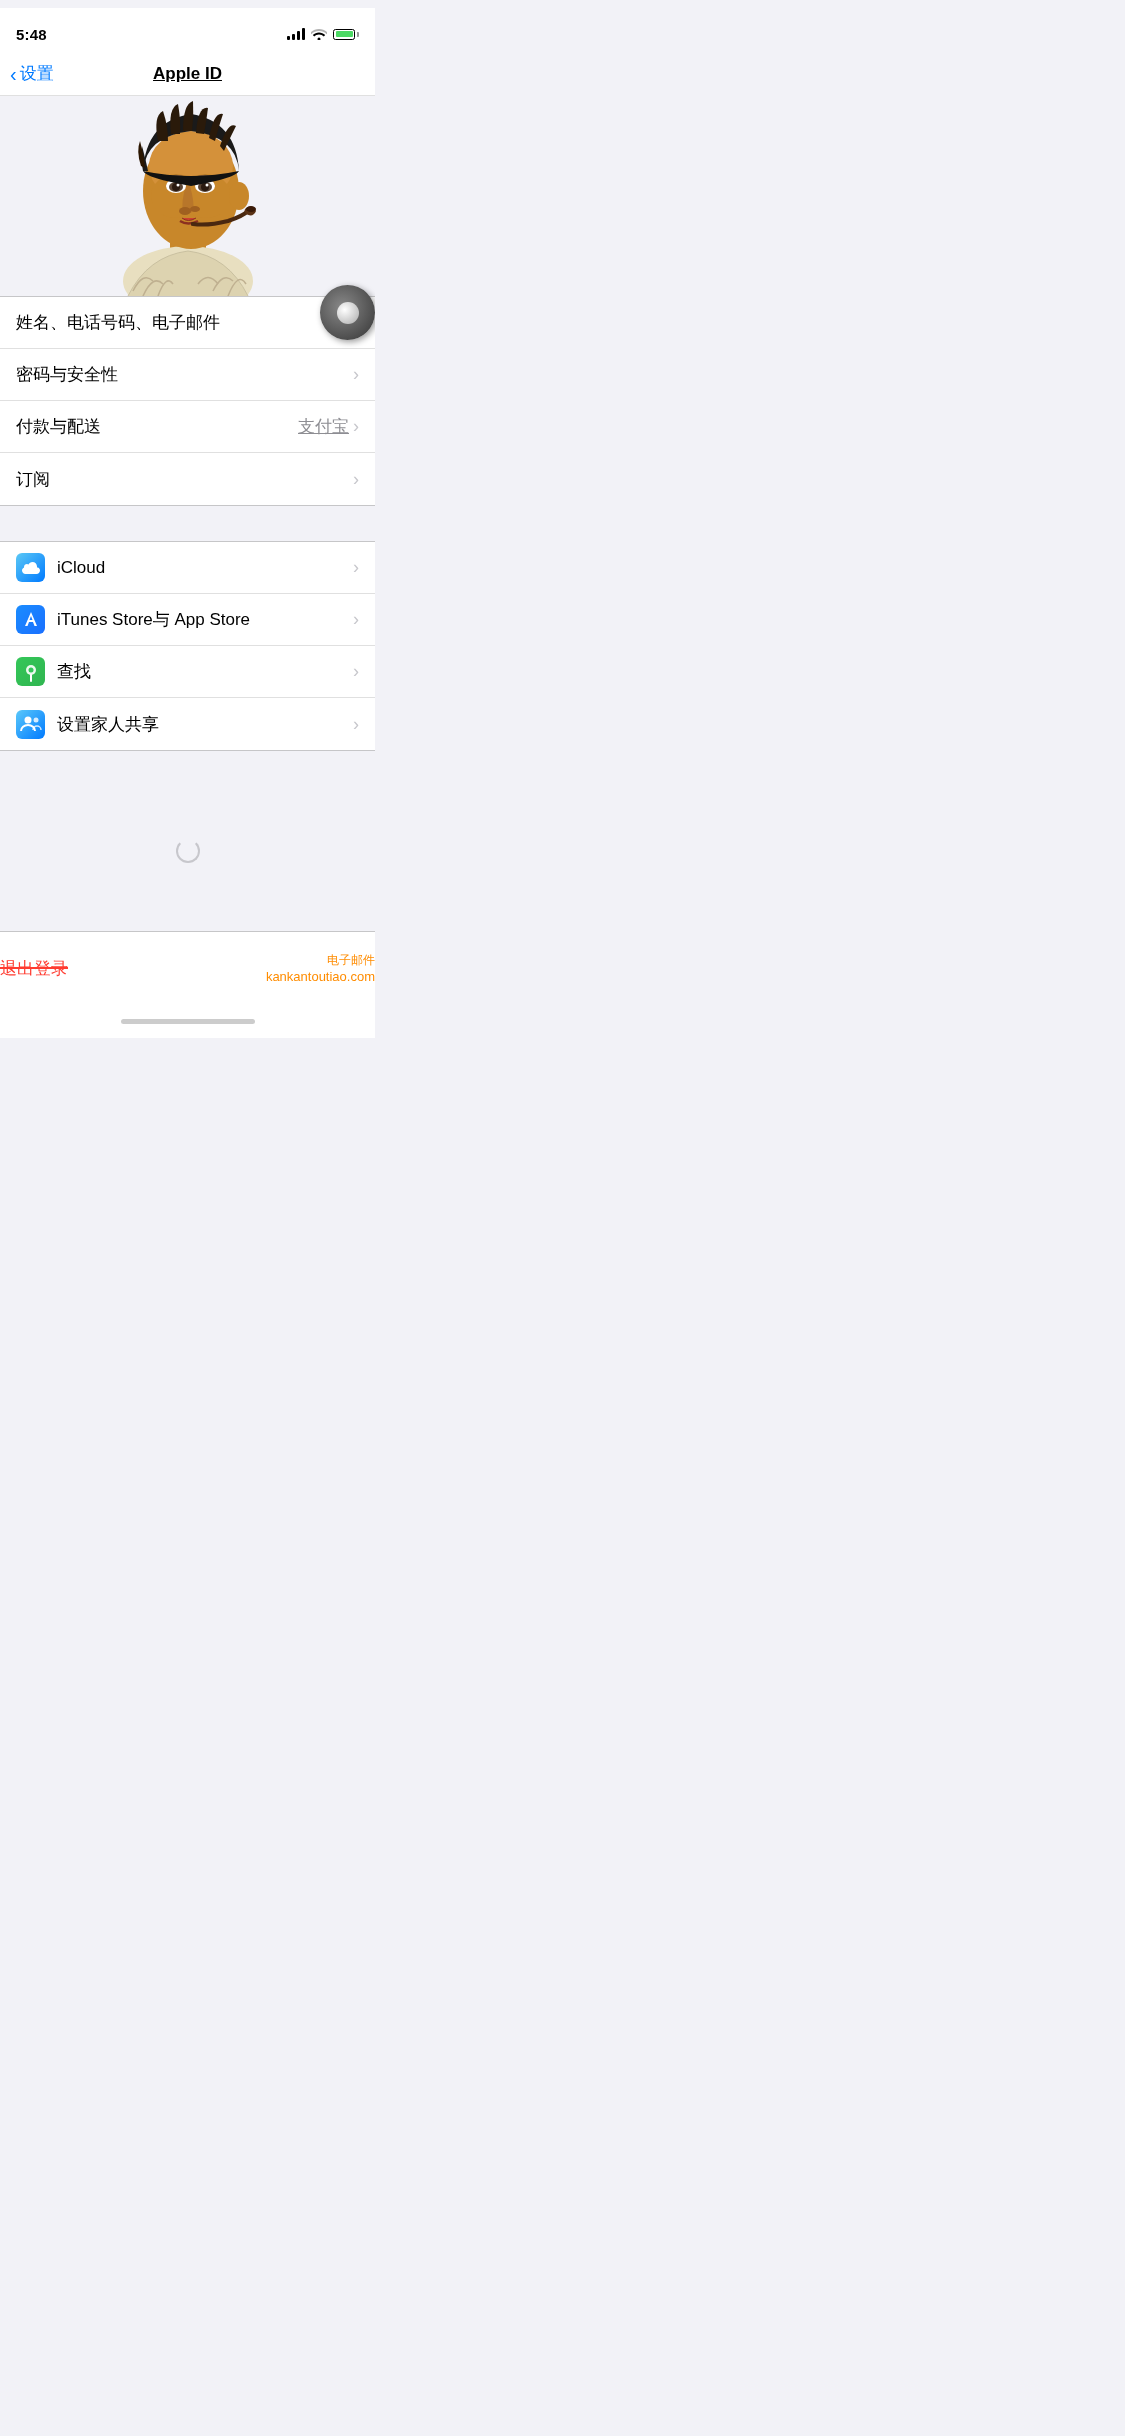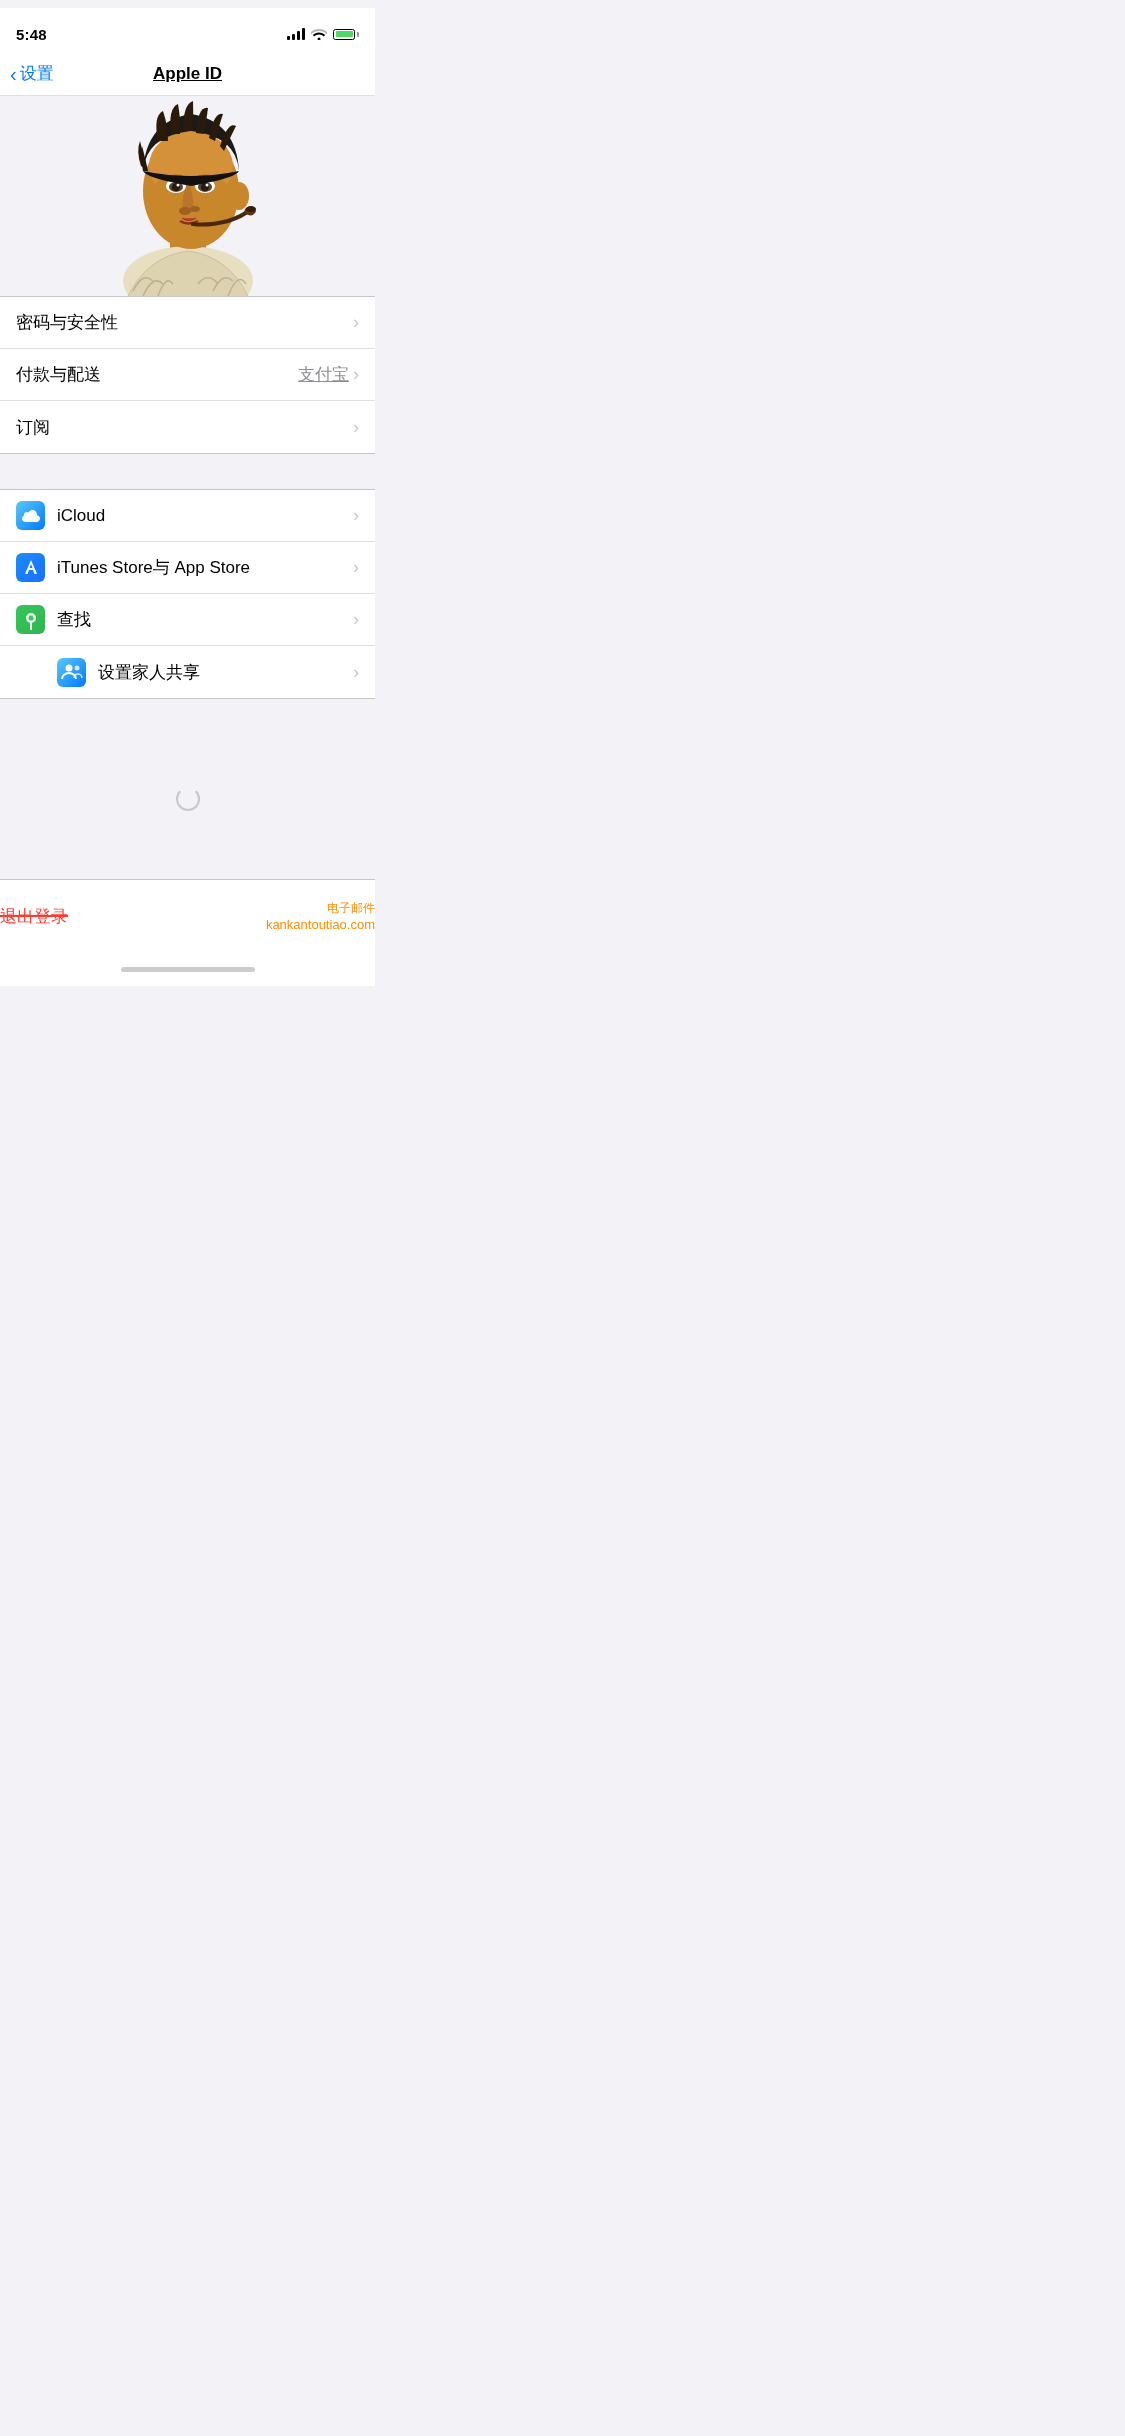--- a/index.html
+++ b/index.html
@@ -426,20 +426,31 @@
 
     <path d="M148,112 Q155,108 158,115 Q155,122 148,118 Q145,115 148,112z" fill="#5a3215"></path>
     <ellipse cx="153" cy="113" rx="5" ry="3" fill="#3a1a08"></ellipse>
 
     <path d="M93,128 Q94,128 95,128" fill="none" stroke="#4a2810" stroke-width="3"></path>
   </svg>
 </div>
 
 <div class="section section-first">
 
+  <div class="list-item" style="position:relative; min-height:52px;">
+    <div class="list-item-left">
+      <span class="list-item-text">姓名、电话号码、电子邮件</span>
+    </div>
+    <div class="list-item-right">
+
+      <div class="scrollbar-circle">
+        <div class="scrollbar-inner"></div>
+      </div>
+    </div>
+  </div>
 
   <div class="list-item" style="min-height:52px;">
     <div class="list-item-left">
       <span class="list-item-text">密码与安全性</span>
     </div>
     <div class="list-item-right">
       <span class="chevron">›</span>
     </div>
   </div>
 
@@ -507,21 +518,21 @@
           <path d="M10 13 L10 19" stroke="white" stroke-width="2" stroke-linecap="round"></path>
         </svg>
       </div>
       <span class="list-item-text">查找</span>
     </div>
     <div class="list-item-right">
       <span class="chevron">›</span>
     </div>
   </div>
 
-  <div class="list-item" style="min-height:52px;margin-left:41px;">
+  <div class="list-item" style="min-height:52px;">
     <div class="list-item-left">
       <div class="list-item-icon icon-family">
 
         <svg width="22" height="18" viewBox="0 0 22 18" fill="none">
           <circle cx="8" cy="5" r="3.5" fill="white"></circle>
           <path d="M1 16C1 12.7 4.1 10 8 10C11.9 10 15 12.7 15 16" stroke="white" stroke-width="2" fill="none"></path>
           <circle cx="16" cy="5" r="2.5" fill="white" opacity="0.8"></circle>
           <path d="M13 15C13 12.8 14.8 11 17 11C19.2 11 21 12.8 21 15" stroke="white" stroke-width="1.5" fill="none" opacity="0.8"></path>
         </svg>
       </div>

